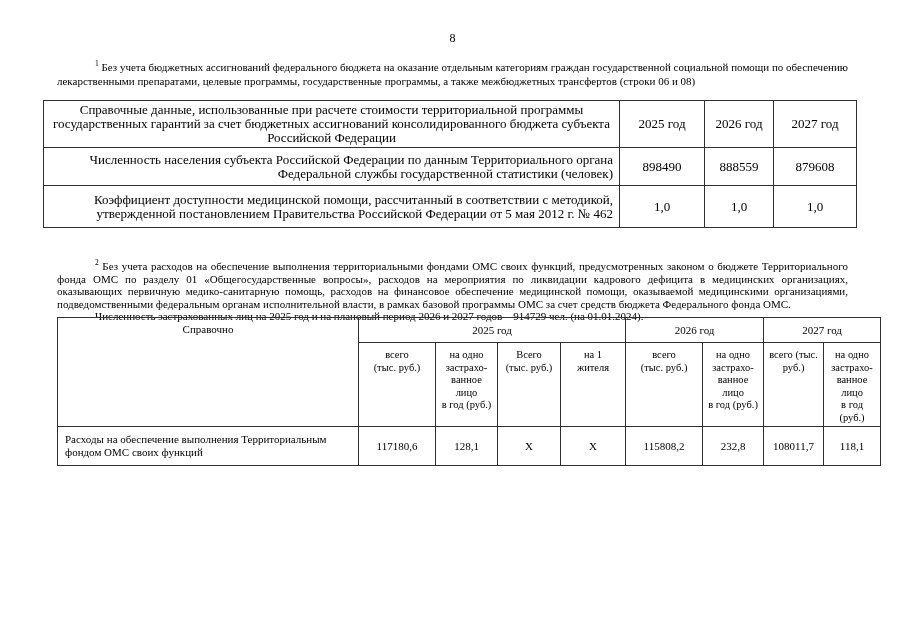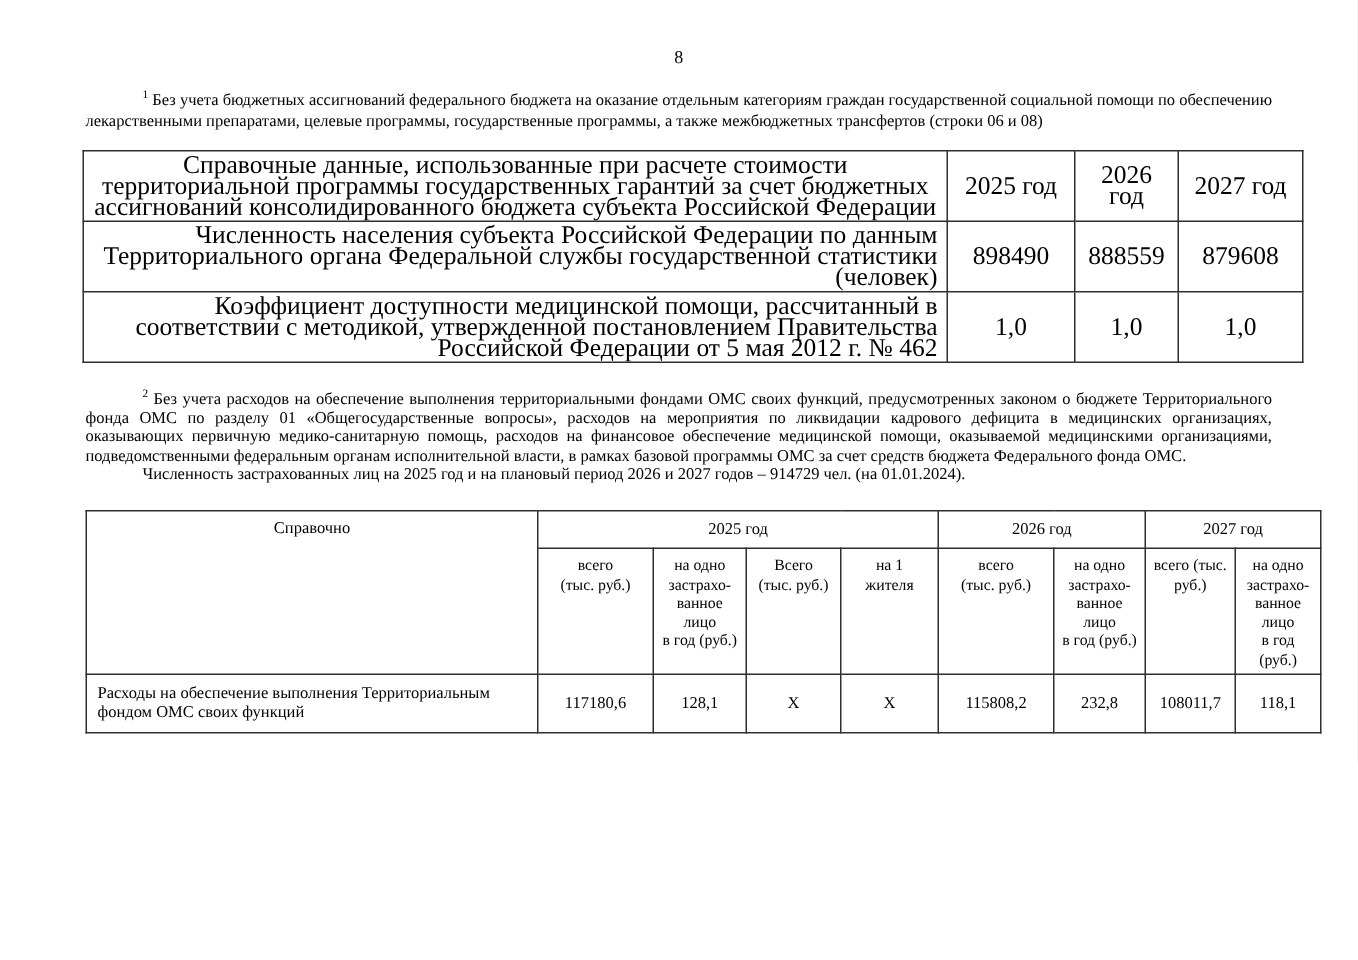--- a/index.html
+++ b/index.html
@@ -9,26 +9,26 @@
   }
   .page-number{position:absolute;top:31px;left:0;width:100%;text-align:center;font-size:12px;}
   .fn{position:absolute;left:57px;width:791px;margin:0;text-align:justify;font-size:11px;}
   .fn sup{font-size:7.5px;line-height:0;}
   .fn1{top:61px;line-height:13.5px;text-indent:38px;}
   .fn2{top:260px;line-height:12.6px;text-indent:38px;}
   .fn2b{top:310px;line-height:12.6px;text-indent:38px;text-align:left;}
   table{position:absolute;border-collapse:collapse;table-layout:fixed;}
   td{border:1px solid #2f2f2f;padding:2px 6px;vertical-align:middle;overflow:hidden;}
   
-  .t1{top:100px;left:55px;width:813px;font-size:17px;line-height:14px;}
+  .t1{top:100px;left:43px;width:813px;font-size:13px;line-height:14px;}
   .t1 .lbl{text-align:right;padding-left:7px;}
   .t1 .ttl{text-align:center;}
   .t1 .val{text-align:center;}
   
-  .t2{top:340px;left:57px;width:823px;font-size:11px;line-height:13px;}
+  .t2{top:317px;left:57px;width:823px;font-size:11px;line-height:13px;}
   .t2 .corner{text-align:center;vertical-align:top;padding-top:5px;}
   .t2 .year{text-align:center;}
   .t2 .sub{
     white-space:pre-line;text-align:center;vertical-align:top;
     font-size:10.5px;line-height:12.5px;padding-top:6px;padding-left:2px;padding-right:2px;
   }
   .t2 .lbl{text-align:left;padding-left:7px;}
   .t2 .val{text-align:center;}
 </style>
 </head>

